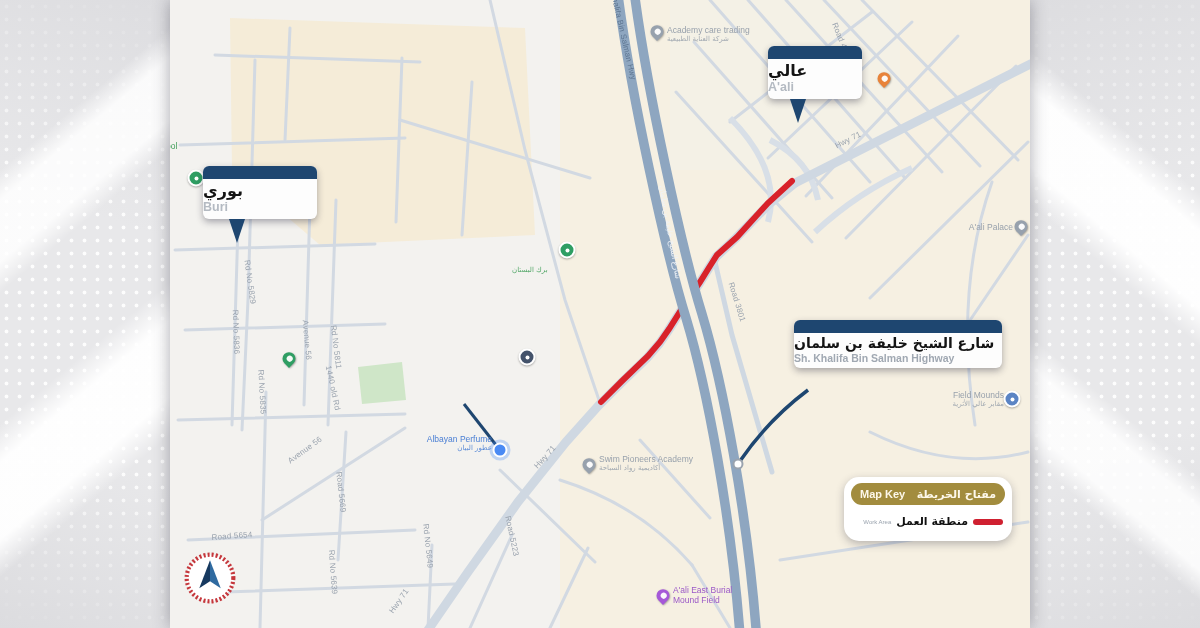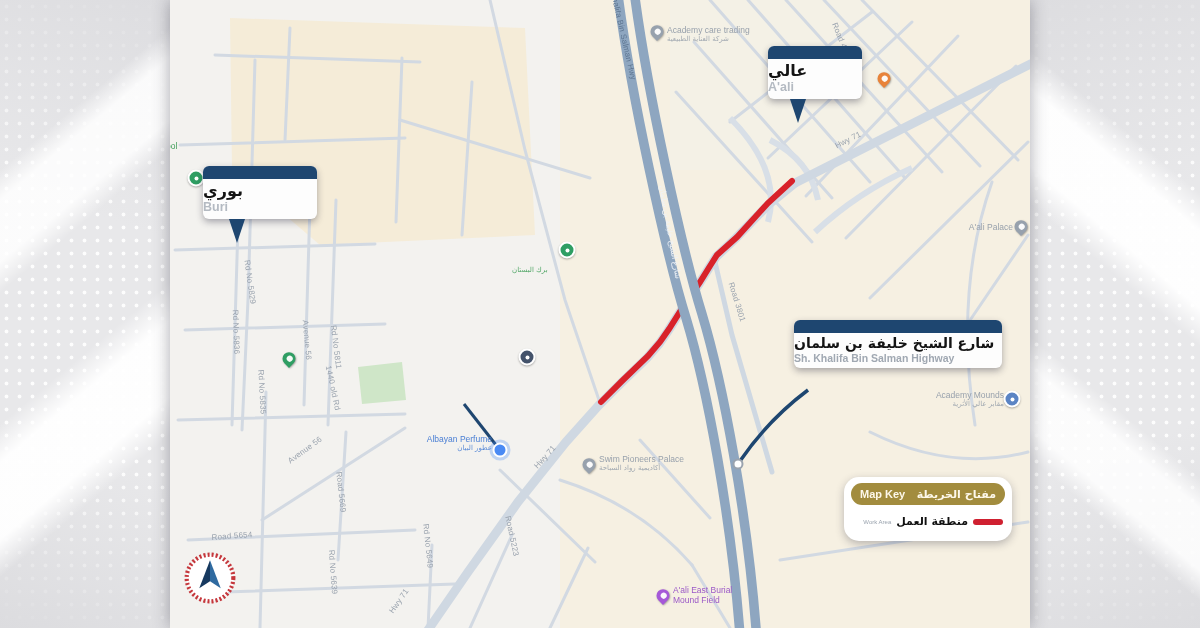--- a/index.html
+++ b/index.html
@@ -181,29 +181,29 @@
         </div>
         <div class="poi" style="left: 119px; top: 360px;">
           <span class="poi-icon pin" style="background: rgb(47, 158, 99);"></span>
         </div>
         <div class="poi" style="left: 330px; top: 450px;">
           <span class="poi-icon dot" style="background: rgb(74, 138, 244);"></span>
           <div class="poi-label" style="left: -120px; top: -16px; color: rgb(74, 127, 212); text-align: right;"><span>Albayan Perfume</span><span class="ar-line">عطور البيان</span></div>
         </div>
         <div class="poi" style="left: 419px; top: 466px;">
           <span class="poi-icon pin" style="background: rgb(151, 161, 173);"></span>
-          <div class="poi-label" style="left: 10px; top: -12px; color: rgb(152, 161, 172); text-align: left;"><span>Swim Pioneers Palace</span><span class="ar-line">أكاديمية رواد السباحة</span></div>
+          <div class="poi-label" style="left: 10px; top: -12px; color: rgb(152, 161, 172); text-align: left;"><span>Swim Pioneers Academy</span><span class="ar-line">أكاديمية رواد السباحة</span></div>
         </div>
         <div class="poi" style="left: 851px; top: 228px;">
           <span class="poi-icon pin" style="background: rgb(151, 161, 173);"></span>
           <div class="poi-label" style="left: -120px; top: -6px; color: rgb(152, 161, 172); text-align: right;"><span>A'ali Palace</span></div>
         </div>
         <div class="poi" style="left: 842px; top: 399px;">
           <span class="poi-icon circle-badge" style="background: rgb(91, 132, 196);"></span>
-          <div class="poi-label" style="left: -120px; top: -9px; color: rgb(152, 161, 172); text-align: right;"><span>Academy Mounds</span><span class="ar-line">مقابر عالي الأثرية</span></div>
+          <div class="poi-label" style="left: -120px; top: -9px; color: rgb(152, 161, 172); text-align: right;"><span>Field Mounds</span><span class="ar-line">مقابر عالي الأثرية</span></div>
         </div>
         <div class="poi" style="left: 493px; top: 597px;">
           <span class="poi-icon pin" style="background: rgb(165, 88, 216);"></span>
           <div class="poi-label" style="left: 10px; top: -12px; color: rgb(155, 89, 199); text-align: left;"><span>A'ali East Burial
 Mound Field</span></div>
         </div>
         <div class="poi" style="left: 714px; top: 80px;">
           <span class="poi-icon pin" style="background: rgb(232, 131, 58);"></span>
         </div>
         <div class="poi" style="left: 357px; top: 357px;">

